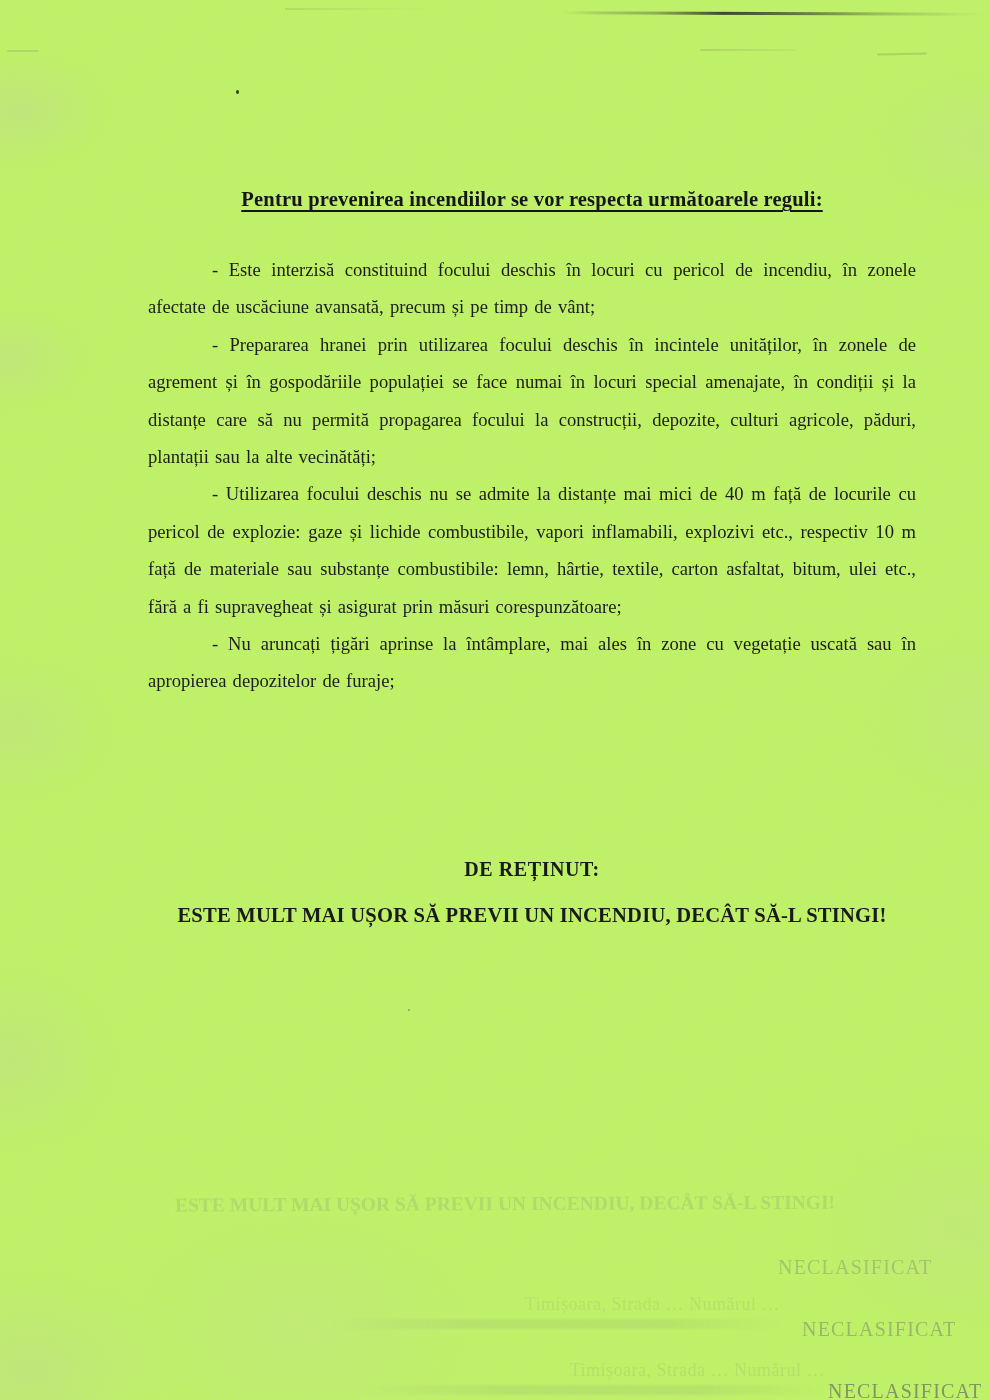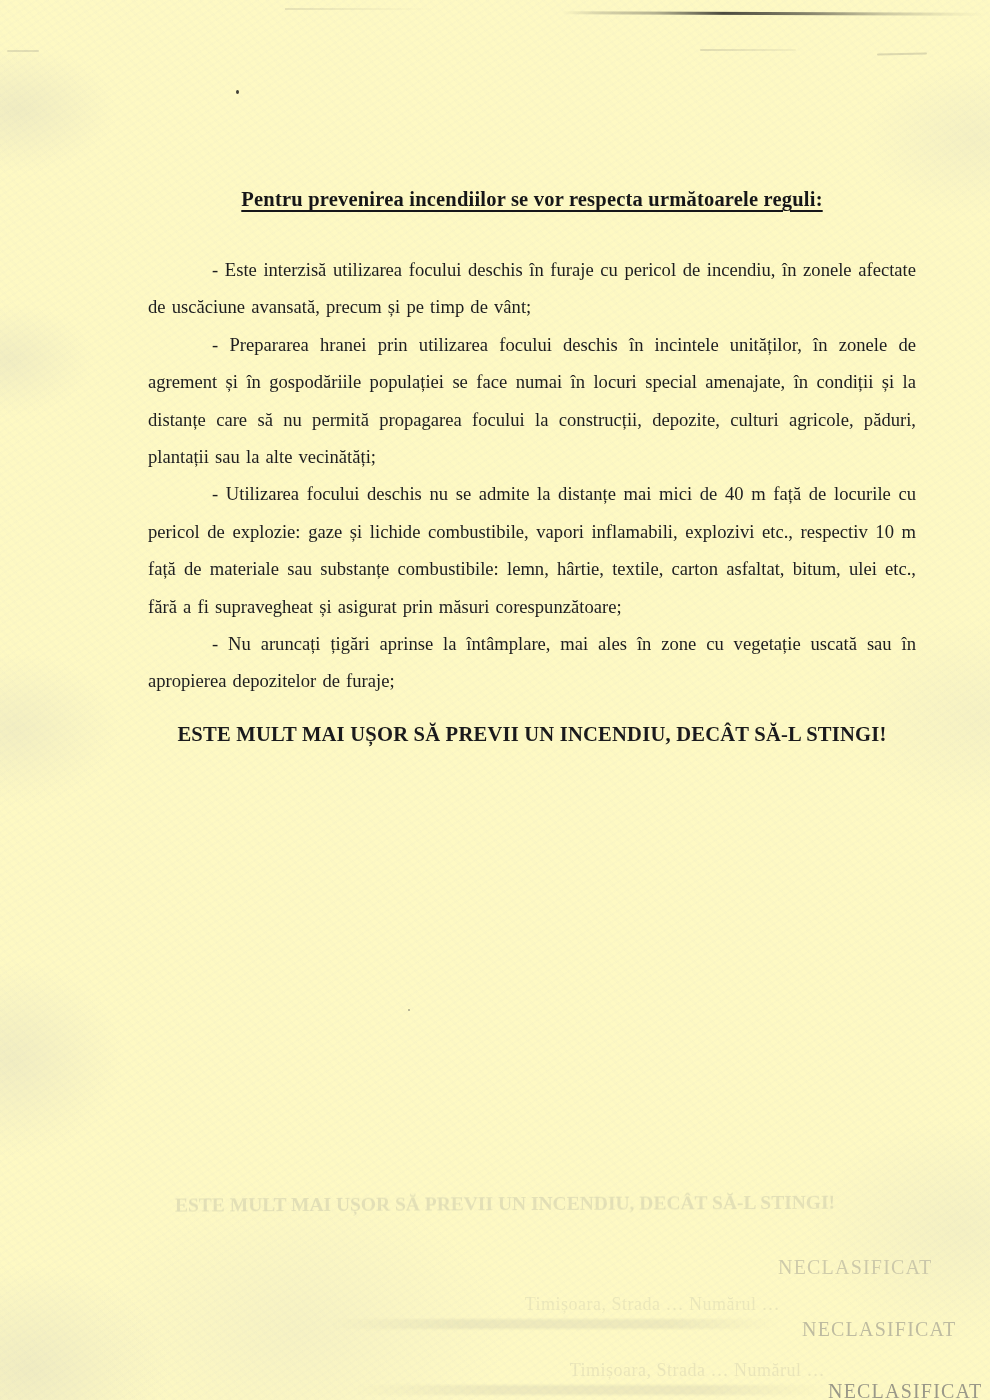--- a/index.html
+++ b/index.html
@@ -5,21 +5,21 @@
   html, body { margin:0; padding:0; }
   body {
     width:990px; height:1400px;
     background:#f5f5f2;
     font-family:"Liberation Serif","DejaVu Serif",serif;
     position:relative;
     overflow:hidden;
   }
   .page {
     position:absolute; inset:0;
-    background:#fef9c3;
+    background:#bef264;
   }
   
   .page::before {
     content:"";
     position:absolute; inset:0;
     background:
       radial-gradient(140px 90px at 18px 110px, rgba(190,190,188,0.22), rgba(190,190,188,0) 70%),
       radial-gradient(120px 80px at 10px 360px, rgba(190,190,188,0.20), rgba(190,190,188,0) 70%),
       radial-gradient(150px 110px at 15px 730px, rgba(190,190,188,0.18), rgba(190,190,188,0) 70%),
       radial-gradient(160px 140px at 12px 1060px, rgba(190,190,188,0.20), rgba(190,190,188,0) 70%),
@@ -143,26 +143,27 @@
   <div class="dash dash-left"></div>
   <div class="dash dash-center"></div>
   <div class="dash dash-right"></div>
   <div class="speck-dot"></div>
   <div class="speck-mid"></div>
 
   <main class="content">
     <h1 class="doc-title">Pentru prevenirea incendiilor se vor respecta următoarele reguli:</h1>
 
     <div class="body-text">
-      <p>- Este interzisă utilizarea focului deschis în furaje cu pericol de incendiu, în zonele afectate de uscăciune avansată, precum și pe timp de vânt;</p>
+      <p>- Este interzisă constituind focului deschis în locuri cu pericol de incendiu, în zonele afectate de uscăciune avansată, precum și pe timp de vânt;</p>
       <p>- Prepararea hranei prin utilizarea focului deschis în incintele unităților, în zonele de agrement și în gospodăriile populației se face numai în locuri special amenajate, în condiții și la distanțe care să nu permită propagarea focului la construcții, depozite, culturi agricole, păduri, plantații sau la alte vecinătăți;</p>
       <p>- Utilizarea focului deschis nu se admite la distanțe mai mici de 40 m față de locurile cu pericol de explozie: gaze și lichide combustibile, vapori inflamabili, explozivi etc., respectiv 10 m față de materiale sau substanțe combustibile: lemn, hârtie, textile, carton asfaltat, bitum, ulei etc., fără a fi supravegheat și asigurat prin măsuri corespunzătoare;</p>
       <p>- Nu aruncați țigări aprinse la întâmplare, mai ales în zone cu vegetație uscată sau în apropierea depozitelor de furaje;</p>
     </div>
 
+    <h2 class="reminder-heading">DE REȚINUT:</h2>
     <p class="reminder-slogan">ESTE MULT MAI UȘOR SĂ PREVII UN INCENDIU, DECÂT SĂ-L STINGI!</p>
   </main>
 
   <div class="ghost-slogan">ESTE MULT MAI UȘOR SĂ PREVII UN INCENDIU, DECÂT SĂ-L STINGI!</div>
 
   <div class="ghost-line ghost-a">
     <span>Timișoara, Strada … Numărul …</span>
     <span class="sub"></span>
   </div>
   <span class="neclasificat n1">NECLASIFICAT</span>

